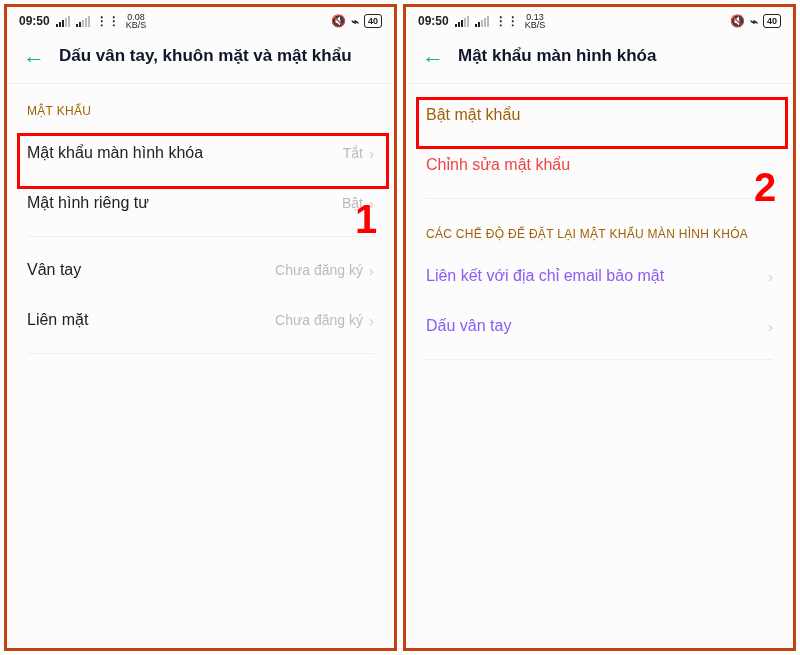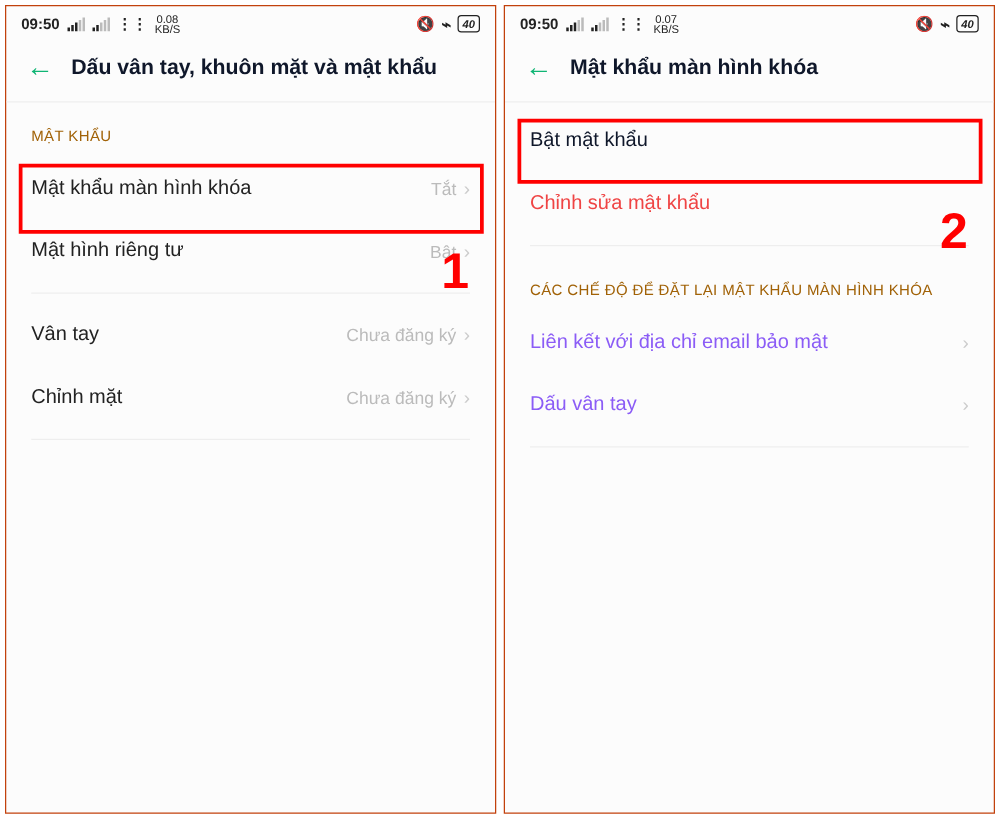--- a/index.html
+++ b/index.html
@@ -7,21 +7,21 @@
     font-family: -apple-system, Helvetica, Arial, sans-serif;
     background: #fff;
     width: 800px;
     height: 655px;
     display: flex;
     gap: 6px;
     padding: 4px;
   }
   .phone {
     flex: 1;
-    border: 1px solid #c2410c;
+    border: 3px solid #c2410c;
     background: #fcfcfc;
     position: relative;
     overflow: hidden;
   }
   .status-bar {
     height: 28px;
     display: flex;
     align-items: center;
     padding: 0 12px;
     font-size: 12px;
@@ -29,21 +29,20 @@
     color: #222;
     justify-content: space-between;
   }
   .status-left { display:flex; align-items:center; gap:6px; }
   .status-right { display:flex; align-items:center; gap:5px; }
   .kbs { font-size:9px; font-weight:500; line-height:0.9; text-align:center; }
   .battery-box {
     border:1.4px solid #222; border-radius:3px;
     font-size:9px; padding:0 3px; line-height:12px;
     font-weight:700;
-    font-style:italic;
   }
   .sig-bars { display:flex; align-items:flex-end; gap:1px; height:11px;}
   .sig-bars span{ width:2px; background:#222;}
   .sig-bars span:nth-child(1){height:3px;}
   .sig-bars span:nth-child(2){height:5px;}
   .sig-bars span:nth-child(3){height:7px;}
   .sig-bars span:nth-child(4){height:9px; background:#bbb;}
   .sig-bars span:nth-child(5){height:11px; background:#bbb;}
   .sig-bars.l2 span:nth-child(3){background:#bbb;}
   .wifi { font-size:12px; }
@@ -59,21 +58,21 @@
   .title { font-size:17px; font-weight:700; color:#0f172a; }
   .section-label {
     font-size:12px; color:#a16207; letter-spacing:0.3px;
     padding:20px 20px 10px 20px;
   }
   .row {
     display:flex; align-items:center; justify-content:space-between;
     padding:16px 20px; position:relative;
   }
   .row-label { font-size:16px; color:#222; }
-  .row-label.green { color:#0f172a; }
+  .row-label.green { color:#a16207; }
   .row-label.disabled { color:#8b5cf6; }
   .row-label.disabled2 { color:#ef4444; }
   .row-value { font-size:14px; color:#bbb; display:flex; align-items:center; gap:6px;}
   .chev { color:#ccc; font-size:15px; }
   .divider { height:1px; background:#eee; margin:8px 20px;}
   .annot-num {
     position:absolute; color:#ff0000; font-weight:900;
     font-size:40px; font-family: Arial, sans-serif;
   }
   .red-box {
@@ -134,21 +133,21 @@
   <div class="divider"></div>
 
   <div class="row">
     <span class="row-label">Vân tay</span>
     <span class="row-value">
         <span>Chưa đăng ký</span>
         <span class="chev">›</span>
       </span>
   </div>
   <div class="row">
-    <span class="row-label">Chỉnh mặt</span>
+    <span class="row-label">Liên mặt</span>
     <span class="row-value">
         <span>Chưa đăng ký</span>
         <span class="chev">›</span>
       </span>
   </div>
   <div class="divider"></div>
 
   <div class="red-box" style="left:10px; top:126px; width:372px; height:56px;"></div>
   <div class="annot-num" style="left:348px; top:190px;">1</div>
 </div>
@@ -165,21 +164,21 @@
           <span></span>
         </div>
       <div class="sig-bars l2">
           <span></span>
           <span></span>
           <span></span>
           <span></span>
           <span></span>
         </div>
       <span class="wifi">⋮⋮</span>
-      <div class="kbs"><span>0.07</span><br><span>KB/S</span></div>
+      <div class="kbs"><span>0.13</span><br><span>KB/S</span></div>
     </div>
     <div class="status-right">
       <span>🔇</span>
       <span style="font-size:13px;">⌁</span>
       <span class="battery-box">40</span>
     </div>
   </div>
   <div class="header">
     <span class="back-arrow">←</span>
     <span class="title">Mật khẩu màn hình khóa</span>

